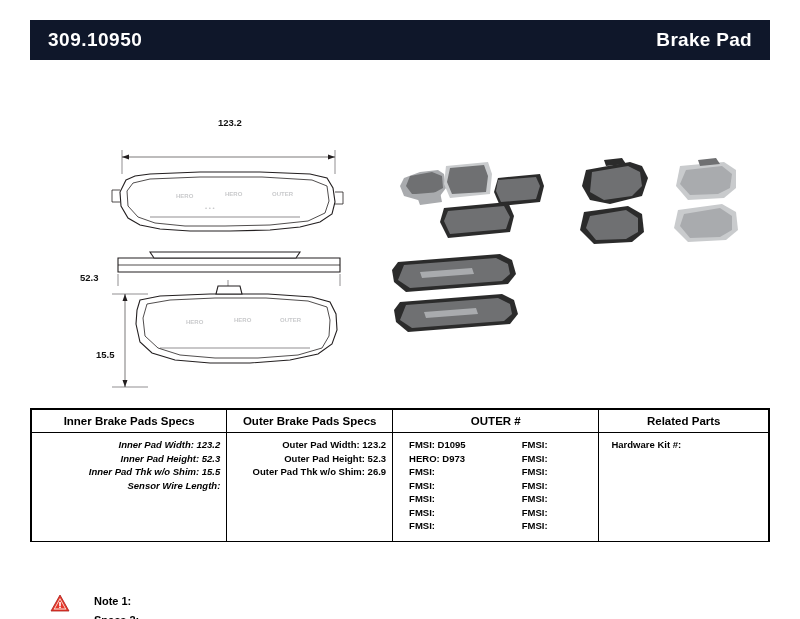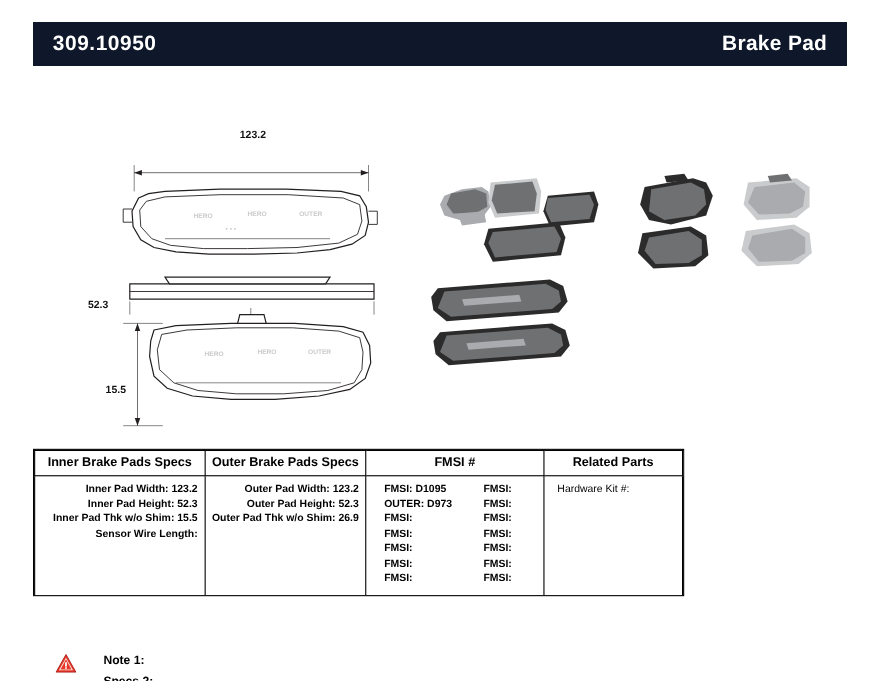--- a/index.html
+++ b/index.html
@@ -31,44 +31,44 @@
   
   .drawing { position:absolute; left:0; top:62px; width:800px; height:330px; }
 
   .dim-label {
     position:absolute; font-size:9.5px; font-weight:bold; color:#111;
     font-family:"Liberation Sans", sans-serif;
   }
 
   
   .spec-table {
-    position:absolute; left:30px; top:408px; width:592px;
+    position:absolute; left:30px; top:408px; width:740px;
     border:1.4px solid #000;
     border-collapse:collapse;
   }
   .spec-table table { width:100%; border-collapse:collapse; }
   .spec-table th {
     border:1.2px solid #000;
     font-size:11.5px; font-weight:bold; padding:5px 4px;
     text-align:center; background:#fff;
   }
   .spec-table td {
     border-left:1.2px solid #000; border-right:1.2px solid #000;
     vertical-align:top; padding:5px 6px 8px 6px;
   }
   .spec-line {
     font-size:9.5px; font-weight:bold; line-height:13.5px; white-space:nowrap;
   }
-  .right-align { text-align:right; }
+  .right-align { text-align:right;font-style:italic; }
   .center-ish { text-align:right; }
   .fmsi-grid { display:flex; gap:0px; }
   .fmsi-col { flex:1; }
   .fmsi-col .spec-line { text-align:left; padding-left:10px; }
   .fmsi-col.second .spec-line { padding-left:26px; }
-  .rel-line { font-size:9.5px; font-weight:normal; padding-left:6px; line-height:13.5px;}
+  .rel-line { font-size:9.5px; font-weight:bold; padding-left:6px; line-height:13.5px;}
 
   
   .notes { position:absolute; left:50px; top:553px; width:400px;margin-top:38px; }
   .note-row { display:flex; align-items:center; height:19px; }
   .note-text { font-size:11px; font-weight:bold; padding-left:44px; }
   .warn-icon { position:absolute; left:0px; top:3px; }
 
   svg { display:block; }
   .pad-outline { fill:#ffffff; stroke:#231f20; stroke-width:1.1; }
   .pad-inner { fill:none; stroke:#231f20; stroke-width:0.8; }
@@ -212,21 +212,21 @@
       </g>
     </svg>
   </div>
 
   <div class="spec-table">
     <table>
       <thead>
         <tr>
           <th style="width:26.5%">Inner Brake Pads Specs</th>
           <th style="width:22.5%">Outer Brake Pads Specs</th>
-          <th style="width:28%">FMSI #</th>
+          <th style="width:28%">OUTER #</th>
           <th style="width:23%">Related Parts</th>
         </tr>
       </thead>
       <tbody>
         <tr>
 
           <td>
             <div class="spec-line right-align">Inner Pad Width: 123.2</div>
             <div class="spec-line right-align">Inner Pad Height: 52.3</div>
             <div class="spec-line right-align">Inner Pad Thk w/o Shim: 15.5</div>
@@ -236,21 +236,21 @@
           <td>
             <div class="spec-line center-ish">Outer Pad Width: 123.2</div>
             <div class="spec-line center-ish">Outer Pad Height: 52.3</div>
             <div class="spec-line center-ish">Outer Pad Thk w/o Shim: 26.9</div>
           </td>
 
           <td>
             <div class="fmsi-grid">
               <div class="fmsi-col">
                 <div class="spec-line">FMSI:  D1095</div>
-                <div class="spec-line">OUTER:  D973</div>
+                <div class="spec-line">HERO:  D973</div>
                 <div class="spec-line">FMSI:</div>
                 <div class="spec-line">FMSI:</div>
                 <div class="spec-line">FMSI:</div>
                 <div class="spec-line">FMSI:</div>
                 <div class="spec-line">FMSI:</div>
               </div>
               <div class="fmsi-col second">
                 <div class="spec-line">FMSI:</div>
                 <div class="spec-line">FMSI:</div>
                 <div class="spec-line">FMSI:</div>

